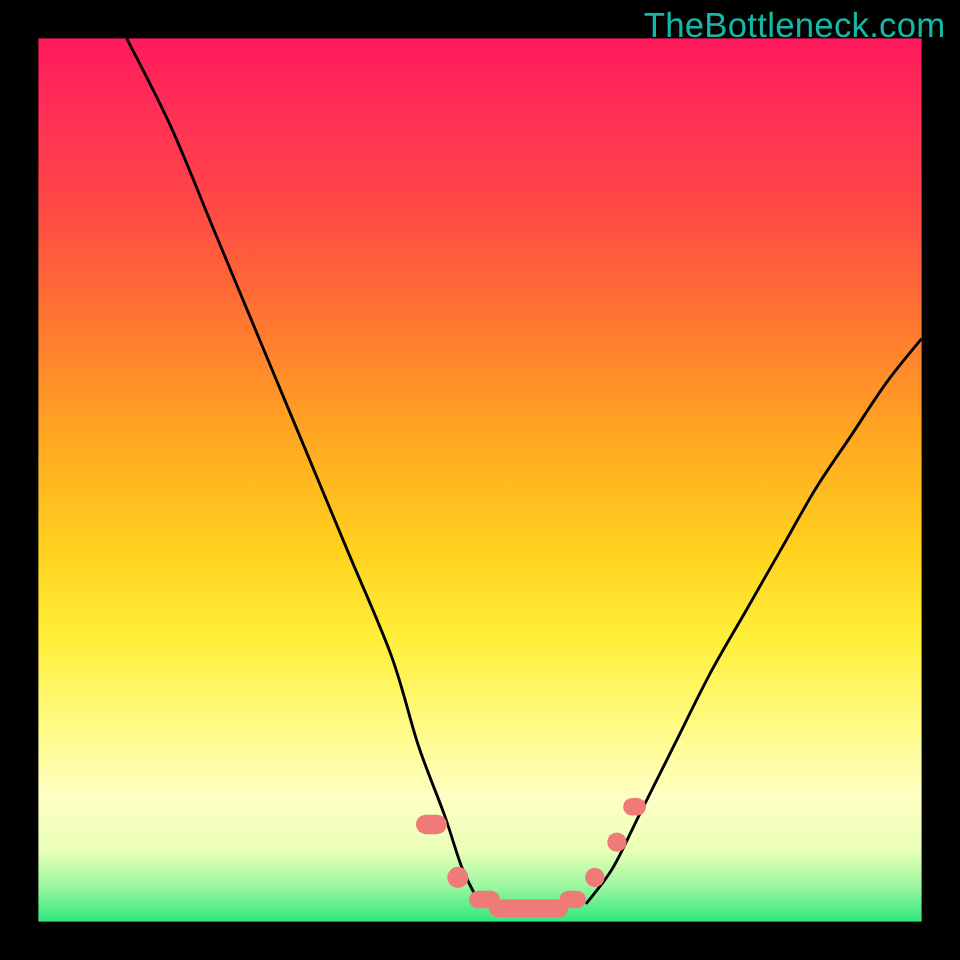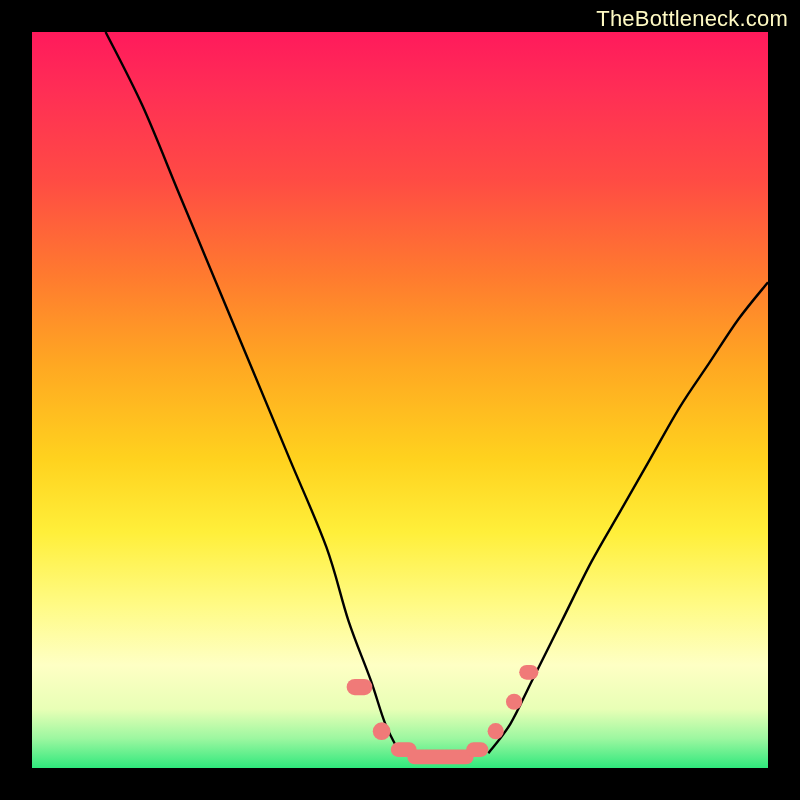--- a/index.html
+++ b/index.html
@@ -36,22 +36,22 @@
       #feffc4 86%,
       #e8ffb6 92%,
       #9cf7a0 96%,
       #2fe87c 100%
     );
   }
   .watermark {
     position: absolute;
     top: 6px;
     right: 12px;
-    color: #fef9c3;
-    font-size: 22px;
+    color: #14b8a6;
+    font-size: 29px;
     font-weight: 500;
     letter-spacing: 0.2px;
     user-select: none;
   }
   svg.curve {
     position: absolute;
     left: 0;
     top: 0;
     width: 736px;
     height: 736px;

